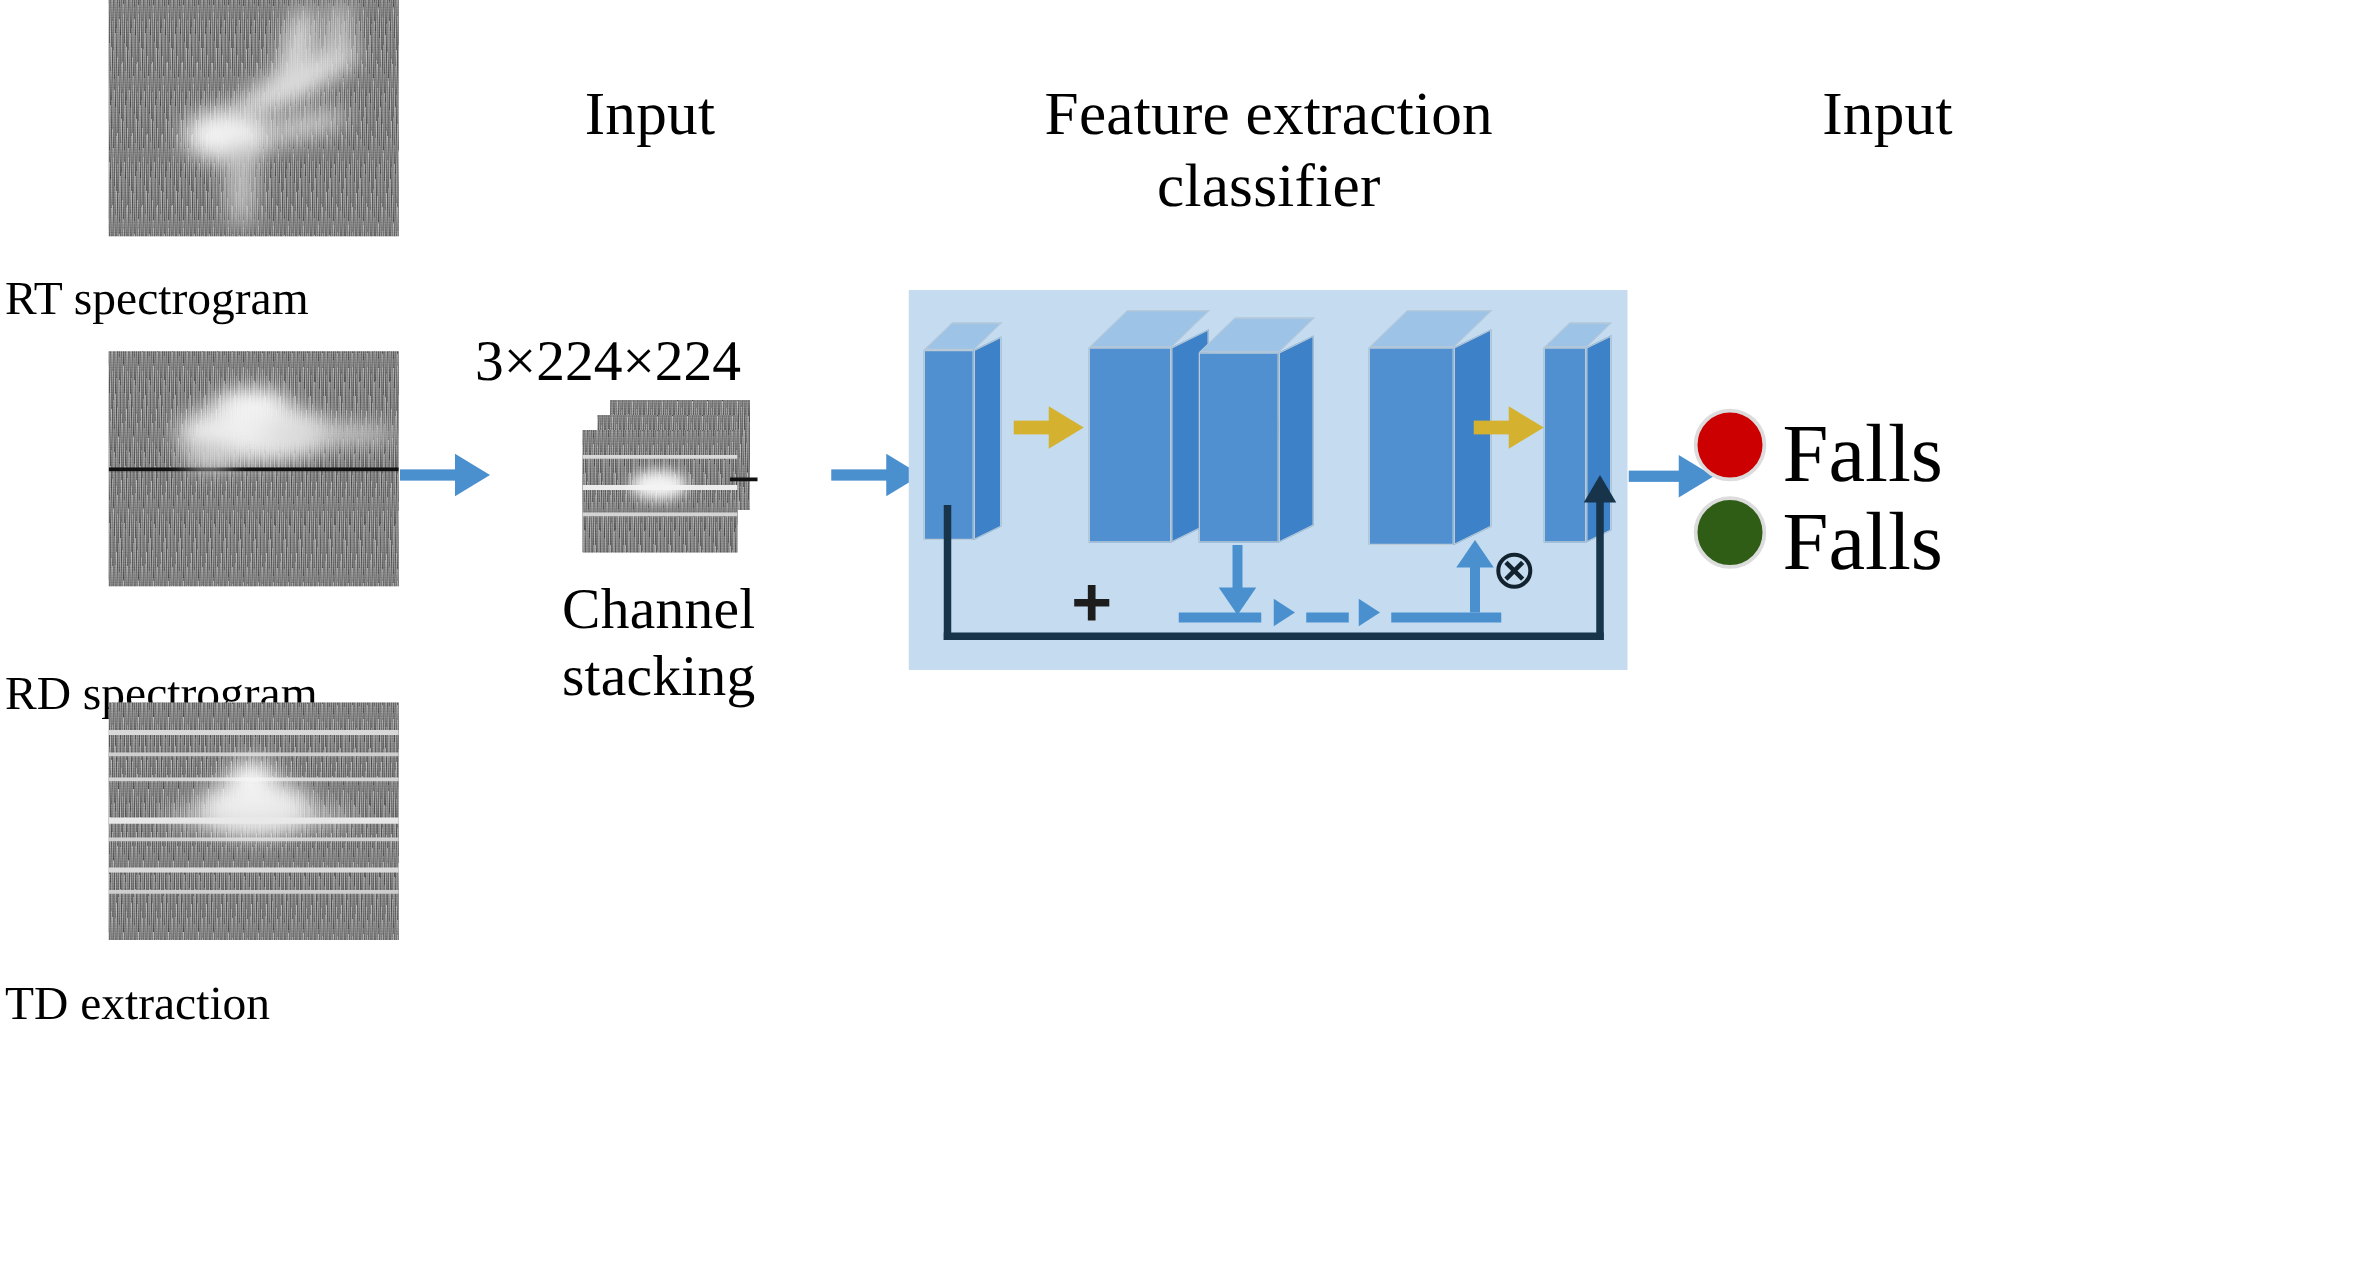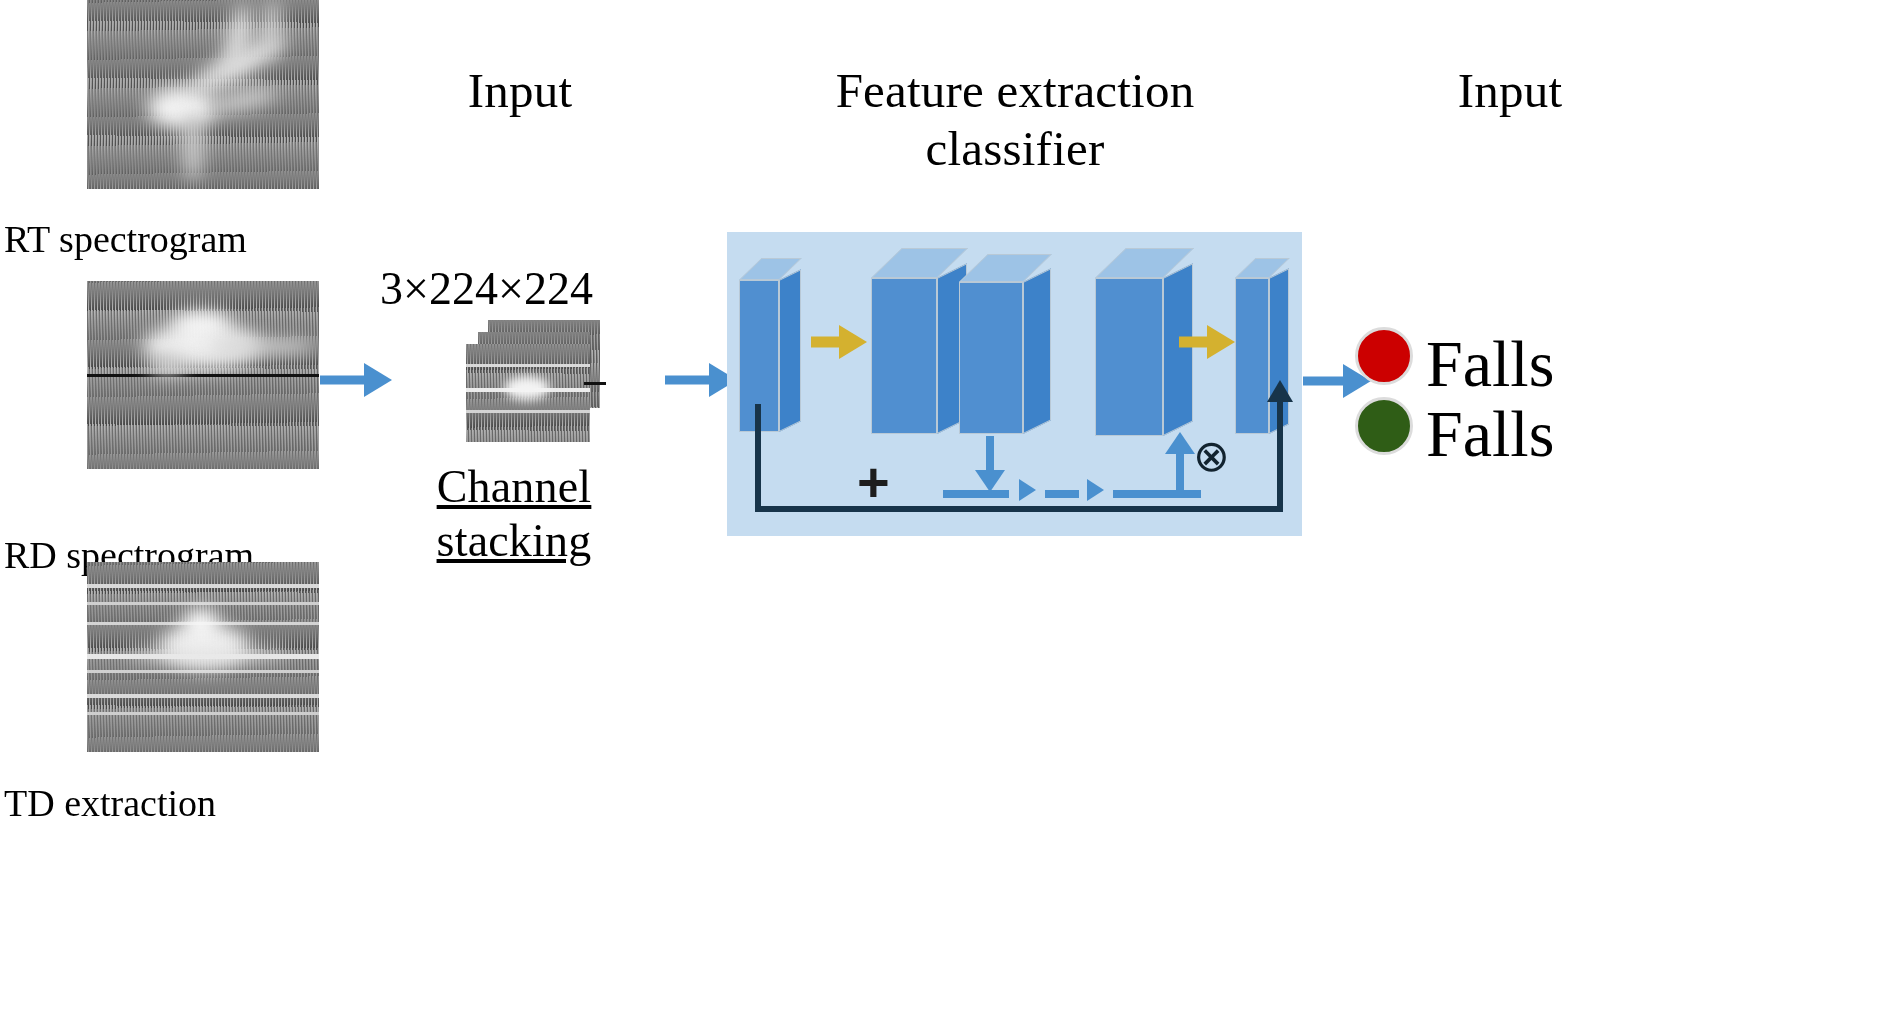--- a/index.html
+++ b/index.html
@@ -138,21 +138,21 @@
   <div class="spec" style="position:absolute;left:14px;top:12px;width:112px;height:88px;"></div>
   <div class="spec" style="position:absolute;left:2px;top:24px;width:124px;height:98px;">
     <div class="line" style="top:20px;height:3px;background:#d9d9d9;"></div>
     <div class="line" style="top:44px;height:4px;background:#ececec;"></div>
     <div class="line" style="top:66px;height:3px;background:#d4d4d4;"></div>
     <div class="blob" style="left:38px;top:32px;width:46px;height:24px;background:#f3f3f3;filter:blur(5px);"></div>
   </div>
   <div style="position:absolute;left:120px;top:62px;width:22px;height:3px;background:#111;"></div>
 </div>
 
-<div class="abs heading" style="left:379px;top:460px;width:270px;font-size:46px;text-decoration:underline;">Channel
+<div class="abs heading" style="left:392px;top:460px;width:270px;font-size:46px;">Channel
 stacking</div>
 
 <div class="arrow-blue" style="left:665px;top:380px;width:72px;">
   <div class="shaft" style="width:46px;"></div>
   <div class="head" style="left:44px;"></div>
 </div>
 
 <div class="abs" id="nn-panel" style="left:727px;top:232px;width:575px;height:304px;">
 
   <div class="block" style="left:12px;top:20px;width:72px;height:180px;">

